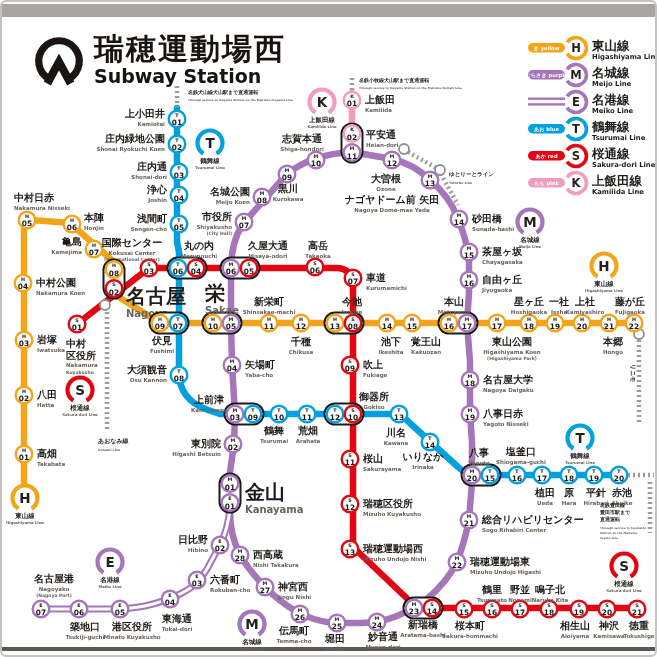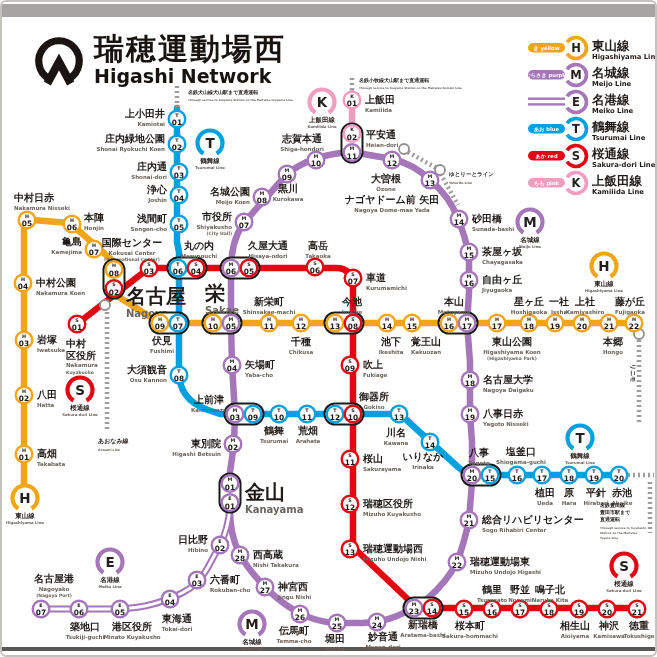--- a/index.html
+++ b/index.html
@@ -20,21 +20,21 @@
 <div class="poster">
   <div class="top-band"></div>
 
   <div class="hdr">
     <svg width="54" height="54" viewBox="0 0 60 60">
       <path d="M 18.75 49.5 A 22.5 22.5 0 1 1 41.25 49.5" fill="none" stroke="#1a1512" stroke-width="8"></path>
       <path d="M 17 55 L 30 31 L 43 55" fill="none" stroke="#1a1512" stroke-width="9"></path>
     </svg>
     <div class="ttl">
       <div class="jp">瑞穂運動場西</div>
-      <div class="en">Higashi Network</div>
+      <div class="en">Subway Station</div>
     </div>
   </div>
 
   <svg id="map" width="657" height="657" viewBox="0 0 657 657">
       <path d="M 22 492 L 22 226 Q 22 218 30 218 L 68 221 L 112 260 L 112 292 L 158 321 L 634 321" fill="none" stroke="#F3A51A" stroke-width="6.5" stroke-linejoin="round" stroke-linecap="round"></path>
       <path d="M 228 509 L 228 470 L 232 442 L 233 412 L 230 363 L 229 321 L 229 268 Q 229 233 247 215 Q 262 198 285 172 Q 310 152 350 150 L 390 157 Q 412 162 428 178 Q 448 195 455 215 Q 466 240 467 260 L 467 290 L 465 321 L 468 360 L 468 412 L 470 440 L 470 462 L 470 480 L 467 518 Q 462 542 455 560 Q 445 580 425 597 Q 412 607 395 614 Q 380 620 360 621 L 330 621 Q 310 618 295 610 Q 275 598 262 584 Q 245 566 237 551 Q 228 532 228 509 Z" fill="none" stroke="#A576B9" stroke-width="6.5" stroke-linejoin="round" stroke-linecap="round"></path>
       <path d="M 228 503 Q 227 525 218 543 L 205 567 Q 196 583 180 591 Q 162 600 143 604 Q 128 607 108 607 L 39 607" fill="none" stroke="#A576B9" stroke-width="7" stroke-linejoin="round" stroke-linecap="round"></path>
       <path d="M 228 503 Q 227 525 218 543 L 205 567 Q 196 583 180 591 Q 162 600 143 604 Q 128 607 108 607 L 39 607" fill="none" stroke="#ffffff" stroke-width="3" stroke-linejoin="round"></path>
       <path d="M 175 106 L 175 240 L 177 250 L 177 370 Q 177 398 206 408 L 218 412 L 398 412 L 456 465 Q 464 473 476 473 L 621 473" fill="none" stroke="#00A1DE" stroke-width="6.5" stroke-linejoin="round" stroke-linecap="round"></path>
       <path d="M 75 322 L 147 266 L 334 266 Q 351 266 351 285 L 351 545 L 414 605 Q 416 606 421 606 L 640 606" fill="none" stroke="#E20613" stroke-width="6.5" stroke-linejoin="round" stroke-linecap="round"></path>

